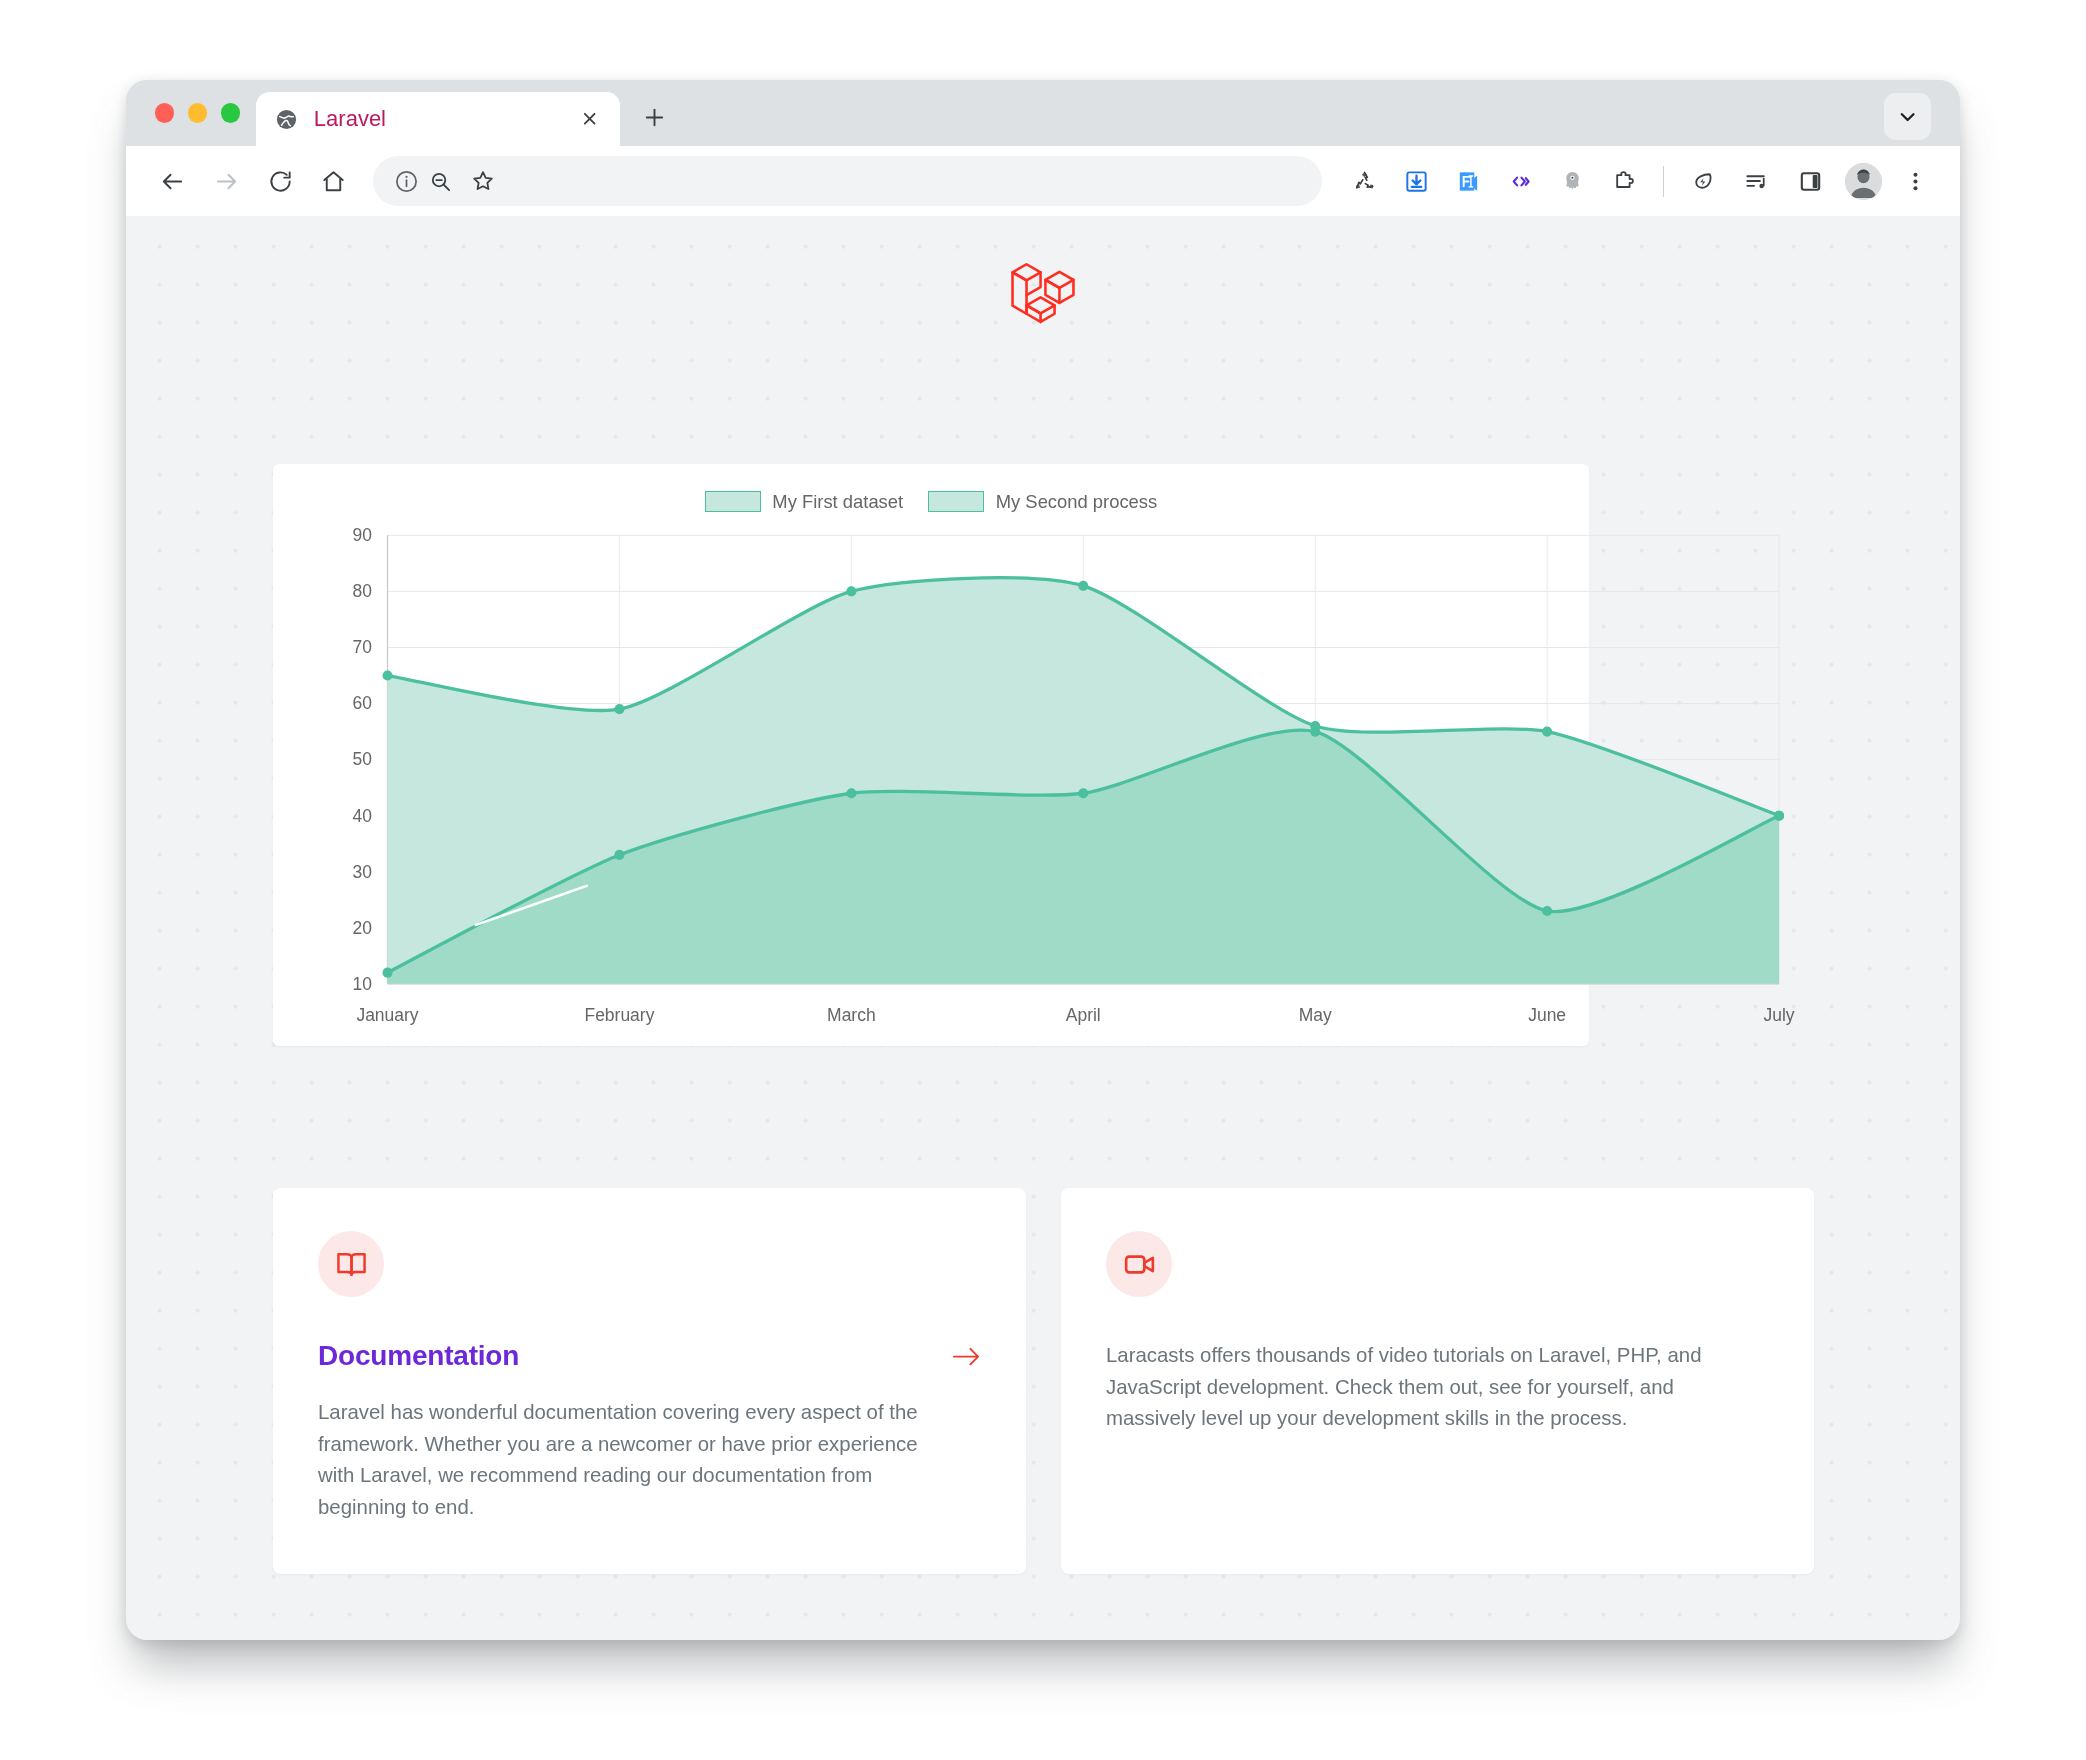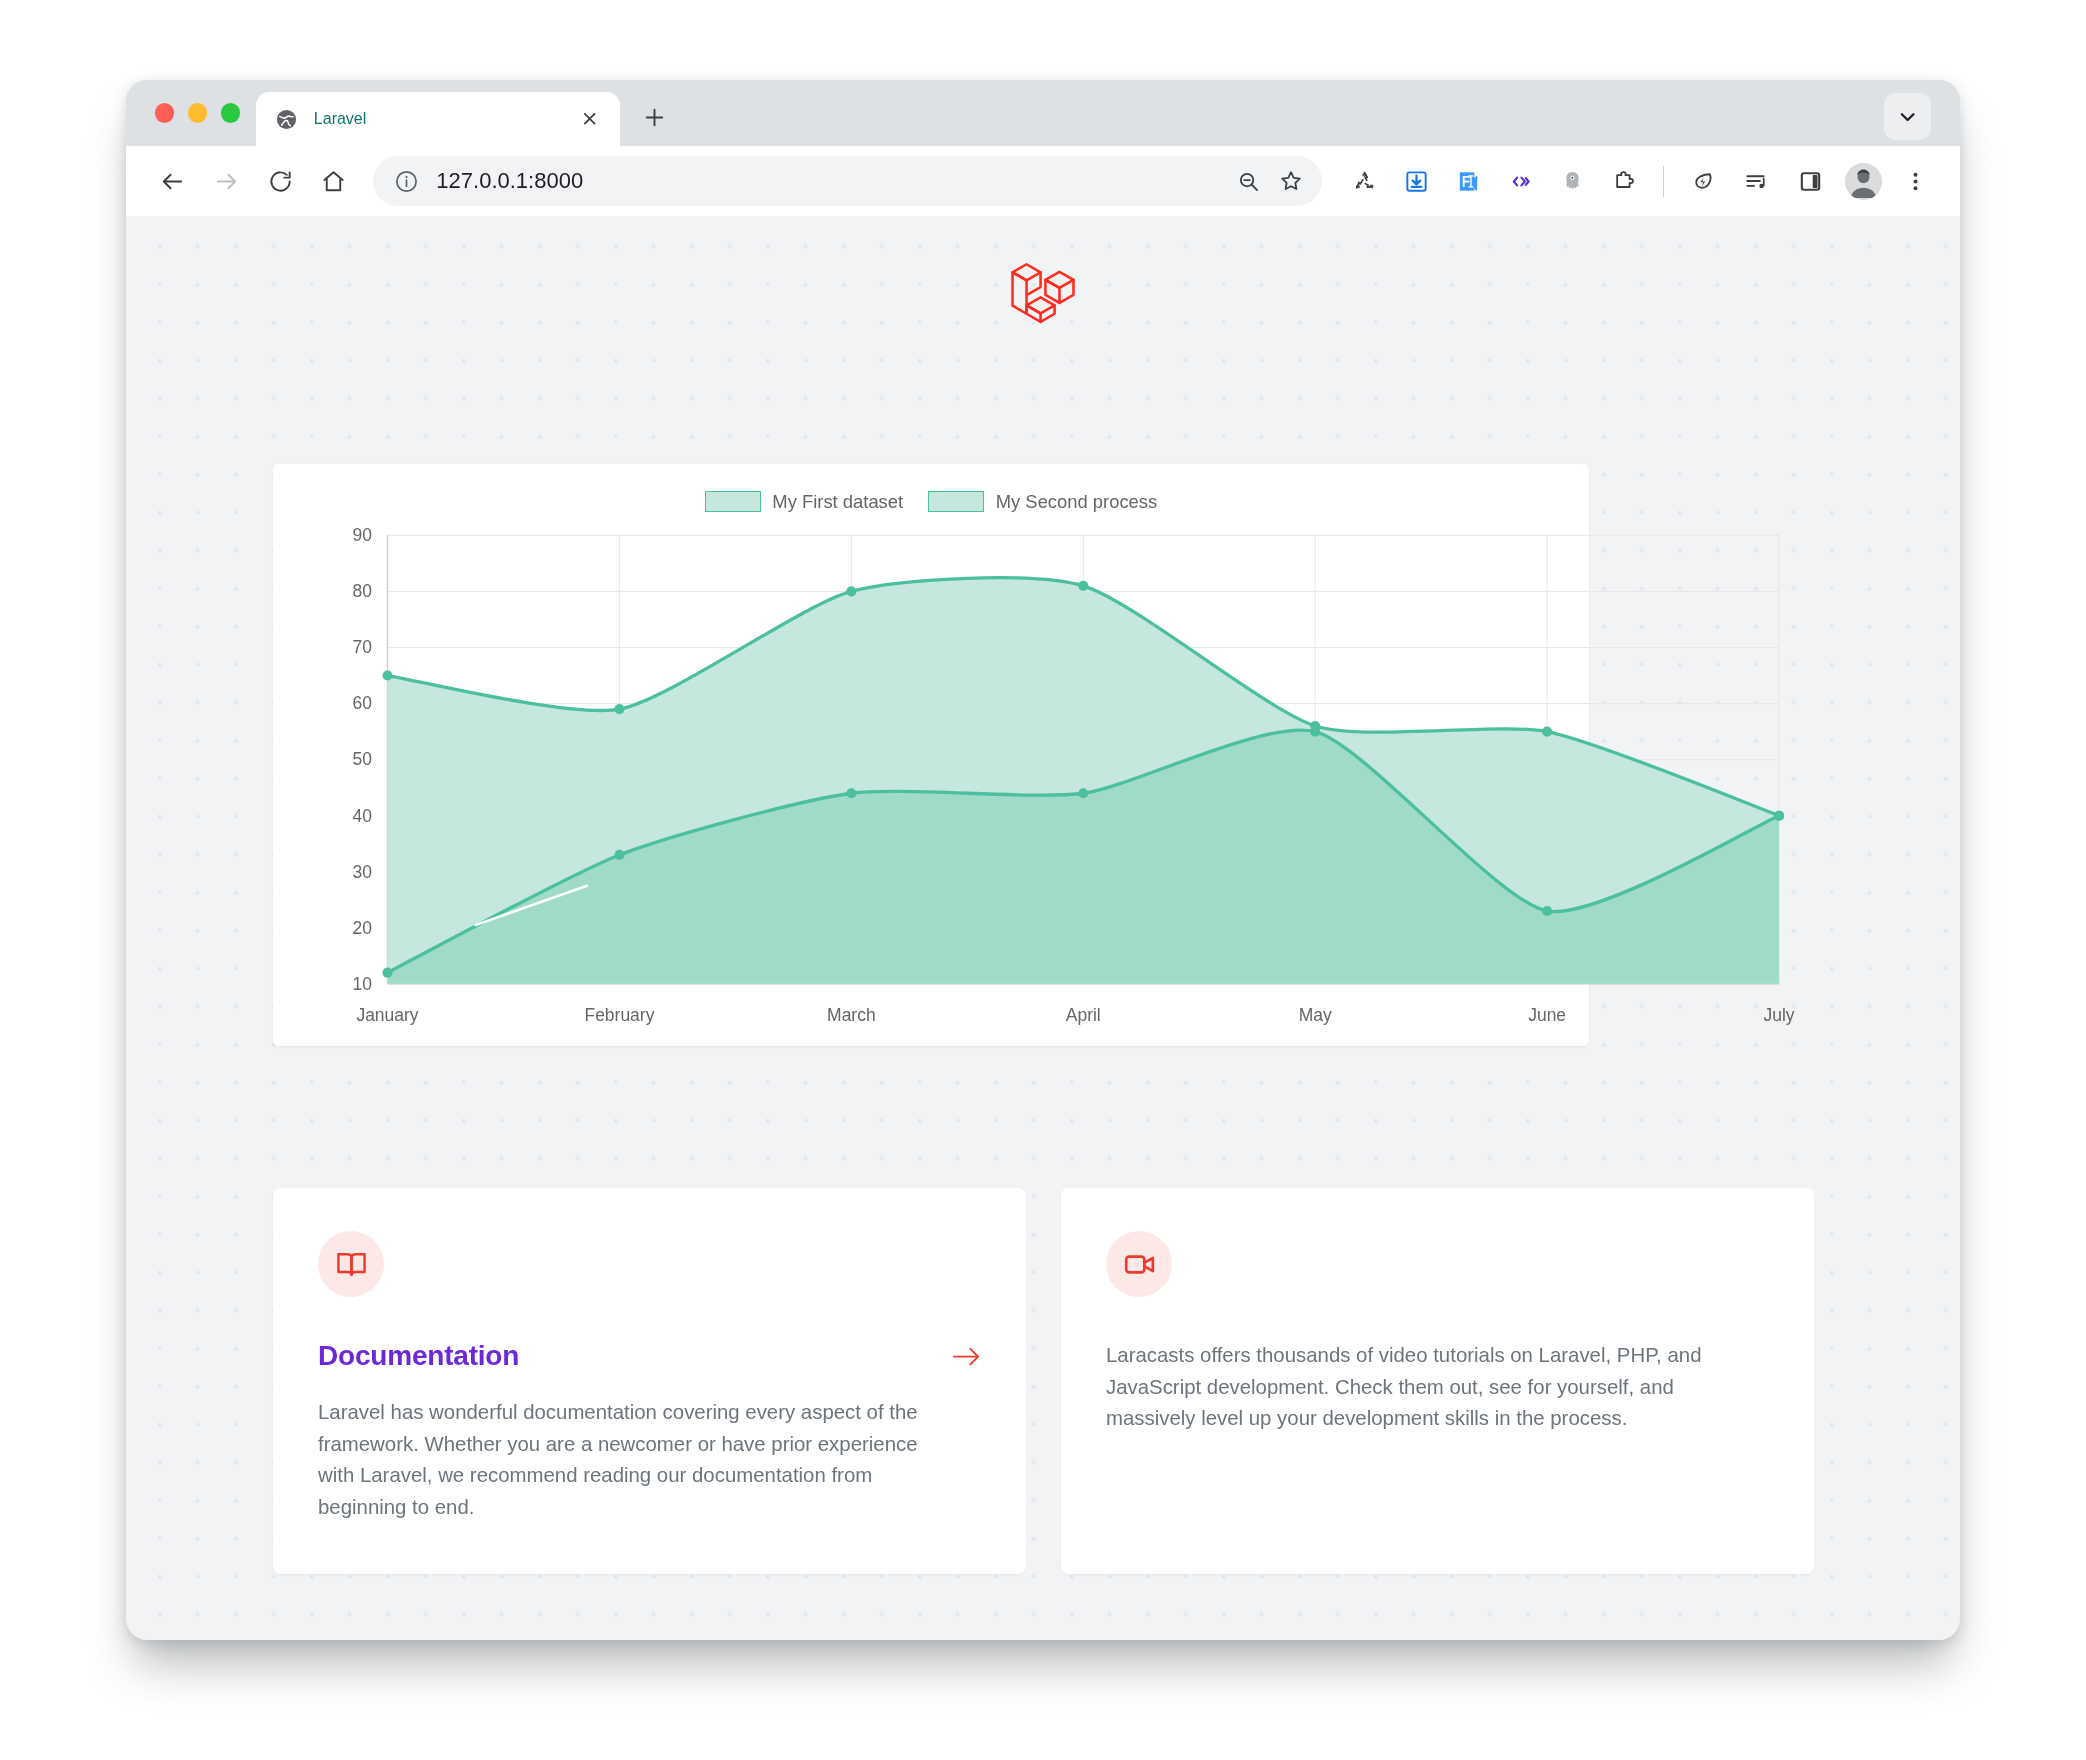--- a/index.html
+++ b/index.html
@@ -65,22 +65,22 @@
     background: #ffffff;
     border-radius: 13.6px 13.6px 0 0;
     display: flex;
     align-items: center;
     padding: 0 17.5px 0 19.4px;
     gap: 15.5px;
     position: relative;
   }
   #tab-favicon { width: 23px; height: 23px; flex: 0 0 23px; display:block; }
   #tab-title {
-    font-size: 16px;
-    color: #0f766e;
+    font-size: 22px;
+    color: #be185d;
     flex: 1;
     white-space: nowrap;
     overflow: hidden;
   }
   #tab-close {
     width: 25px; height: 25px;
     display: flex; align-items: center; justify-content: center;
     color: #3c4043;
   }
   #new-tab-button {
@@ -349,21 +349,20 @@
           <path d="M7 11.5V23h14V11.5"></path>
         </svg>
       </div>
 
       <div id="omnibox">
         <svg id="site-info-icon" viewBox="0 0 26 26" fill="none" stroke="currentColor" stroke-width="1.8">
           <circle cx="13" cy="13" r="10"></circle>
           <path d="M13 11.5v6.5" stroke-linecap="round"></path>
           <circle cx="13" cy="8.2" r="1.1" fill="currentColor" stroke="none"></circle>
         </svg>
-        <span id="url-text" title="127.0.0.1:8000">127.0.0.1:8000</span>
 
         <span id="omnibox-zoom">
           <svg width="23" height="23" viewBox="0 0 24 24" fill="none" stroke="currentColor" stroke-width="1.9" stroke-linecap="round">
             <circle cx="10.5" cy="10.5" r="6.5"></circle>
             <path d="M15.4 15.4L21 21"></path>
             <path d="M7.6 10.5h5.8"></path>
           </svg>
         </span>
 
         <span id="omnibox-bookmark">

